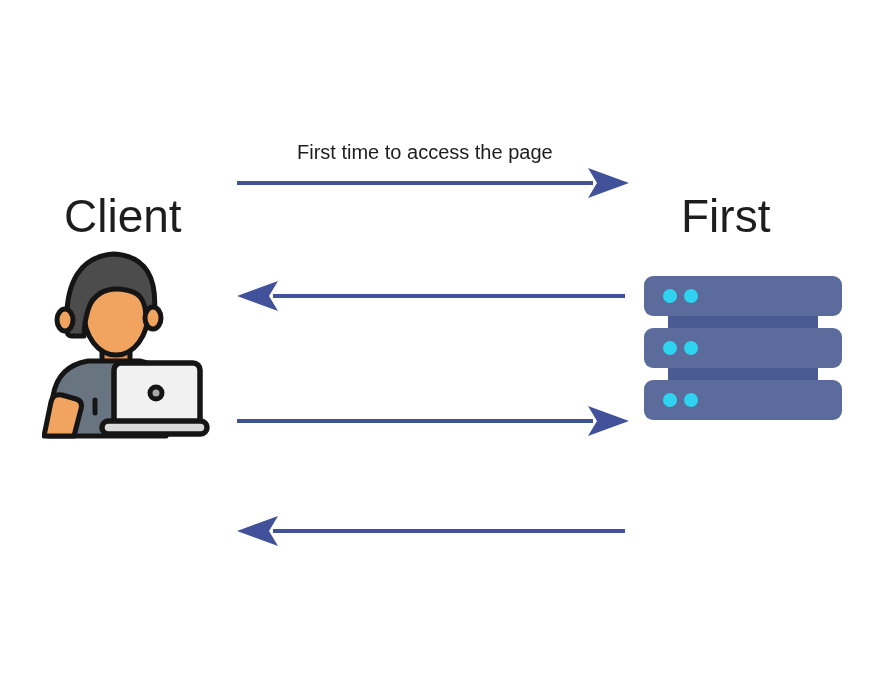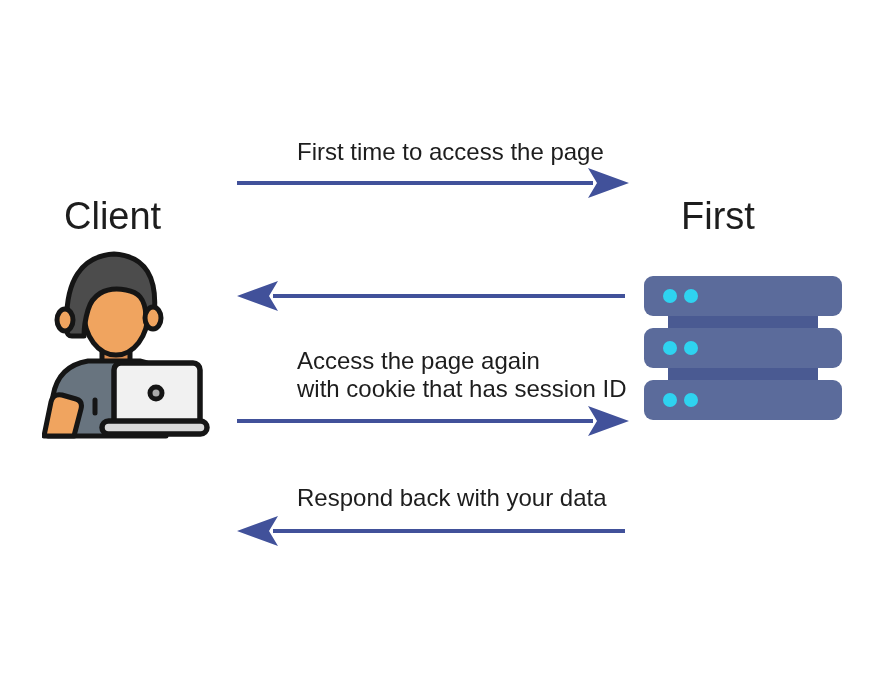--- a/index.html
+++ b/index.html
@@ -5,31 +5,31 @@
   html,body{margin:0;padding:0;background:#fff;}
   .canvas{
     position:relative;
     width:880px;height:674px;
     background:#ffffff;
     font-family:"Liberation Sans","DejaVu Sans",sans-serif;
     overflow:hidden;
   }
   .actor-label{
     position:absolute;
-    font-size:38px;
+    font-size:46px;
     line-height:40px;
     color:var(--text,#1d1d1d);
     letter-spacing:0px;
   }
   .actor-label.client{left:64px;top:196px;}
   .actor-label.server{left:681px;top:196px;}
   .msg-label{
     position:absolute;
     left:297px;
-    font-size:24px;
+    font-size:20px;
     line-height:28px;
     color:var(--text,#1d1d1d);
     white-space:nowrap;
   }
   .arrow{position:absolute;left:237px;}
   .arrow-line{stroke:var(--arrow,#41519a);stroke-width:4;}
   .arrow-head{fill:var(--arrow,#41519a);}
   .illu{position:absolute;}
   .client-illu{left:42px;top:250px;}
   .server-illu{left:644px;top:276px;}
@@ -85,28 +85,23 @@
   <svg class="arrow" style="top:165px" width="392" height="36" viewBox="0 0 392 36">
     <line class="arrow-line" x1="0" y1="18" x2="356" y2="18"></line>
     <polygon class="arrow-head" points="392,18 351,3 360,18 351,33"></polygon>
   </svg>
 
   <svg class="arrow" style="top:278px" width="392" height="36" viewBox="0 0 392 36">
     <line class="arrow-line" x1="36" y1="18" x2="388" y2="18"></line>
     <polygon class="arrow-head" points="0,18 41,3 32,18 41,33"></polygon>
   </svg>
 
-  <div class="msg-label" style="top:347px">
-    <div>Access the page again</div>
-    <div>with cookie that has session ID</div>
-  </div>
   <svg class="arrow" style="top:403px" width="392" height="36" viewBox="0 0 392 36">
     <line class="arrow-line" x1="0" y1="18" x2="356" y2="18"></line>
     <polygon class="arrow-head" points="392,18 351,3 360,18 351,33"></polygon>
   </svg>
 
-  <div class="msg-label" style="top:484px">Respond back with your data</div>
   <svg class="arrow" style="top:513px" width="392" height="36" viewBox="0 0 392 36">
     <line class="arrow-line" x1="36" y1="18" x2="388" y2="18"></line>
     <polygon class="arrow-head" points="0,18 41,3 32,18 41,33"></polygon>
   </svg>
 
 </div>
 
 </body></html>

